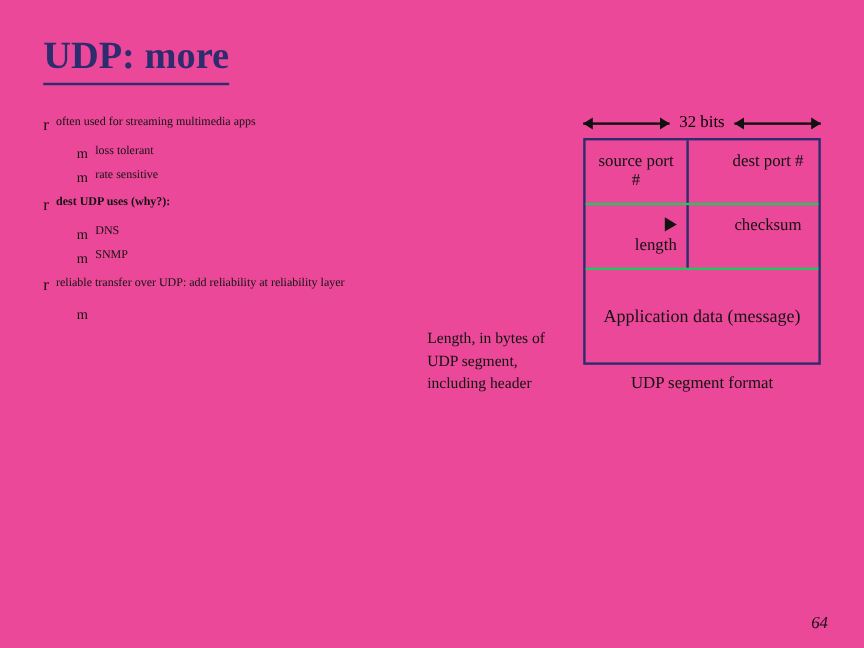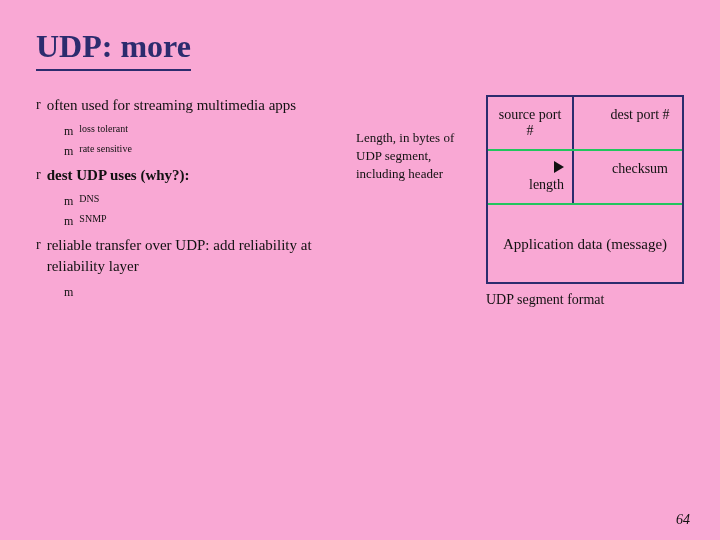--- a/index.html
+++ b/index.html
@@ -9,21 +9,21 @@
       font-family: 'Times New Roman', Times, serif;
       width: 720px;
       height: 540px;
       overflow: hidden;
       position: relative;
     }
 
     .slide {
       width: 720px;
       height: 540px;
-      background: #f9a8d4;
+      background: #ec4899;
       padding: 28px 36px 20px 36px;
       position: relative;
     }
 
     .title {
       font-size: 32px;
       font-weight: bold;
       color: #2c2c6e;
       margin-bottom: 18px;
       border-bottom: 2px solid #2c2c6e;
@@ -51,21 +51,21 @@
     }
 
     .bullet-main .bullet-icon {
       margin-right: 6px;
       margin-top: 2px;
       font-size: 14px;
       color: #111;
     }
 
     .bullet-main .bullet-text {
-      font-size: 15px;
+      font-size: 10px;
       line-height: 1.4;
     }
 
     .sub-bullets {
       margin-left: 28px;
       margin-bottom: 6px;
     }
 
     .sub-bullet {
       display: flex;
@@ -89,21 +89,21 @@
       font-weight: bold;
       color: #111;
     }
 
     .middle-col {
       flex: 0 0 120px;
       font-size: 13px;
       color: #111;
       display: flex;
       flex-direction: column;
-      justify-content: flex-start;
+      justify-content: flex-end;
       padding-top: 32px;
     }
 
     .length-label {
       font-size: 13px;
       line-height: 1.4;
       margin-top: 2px;
     }
 
     .right-col {
@@ -204,21 +204,21 @@
 
     .arrow-right {
       width: 0;
       height: 0;
       border-top: 6px solid transparent;
       border-bottom: 6px solid transparent;
       border-left: 10px solid #111;
     }
 
     .format-label {
-      text-align: left;
+      text-align: center;
       font-size: 14px;
       margin-top: 8px;
       color: #111;
       width: 100%;
     }
 
     .page-number {
       position: absolute;
       bottom: 12px;
       right: 30px;
@@ -289,20 +289,25 @@
       </div>
 
     </div>
 
     <div class="middle-col">
       <div class="length-label">Length, in bytes of UDP segment, including header</div>
     </div>
 
     <div class="right-col">
 
+      <div class="bits-label-row">
+        <div class="bits-arrow-line"></div>
+        <span class="bits-label">32 bits</span>
+        <div class="bits-arrow-line"></div>
+      </div>
 
       <div class="udp-table">
 
         <div class="udp-row">
           <div class="udp-cell udp-cell-hash">source port #</div>
           <div class="udp-cell udp-cell-hash">dest port #</div>
         </div>
 
         <div class="udp-row">
           <div class="udp-cell">

